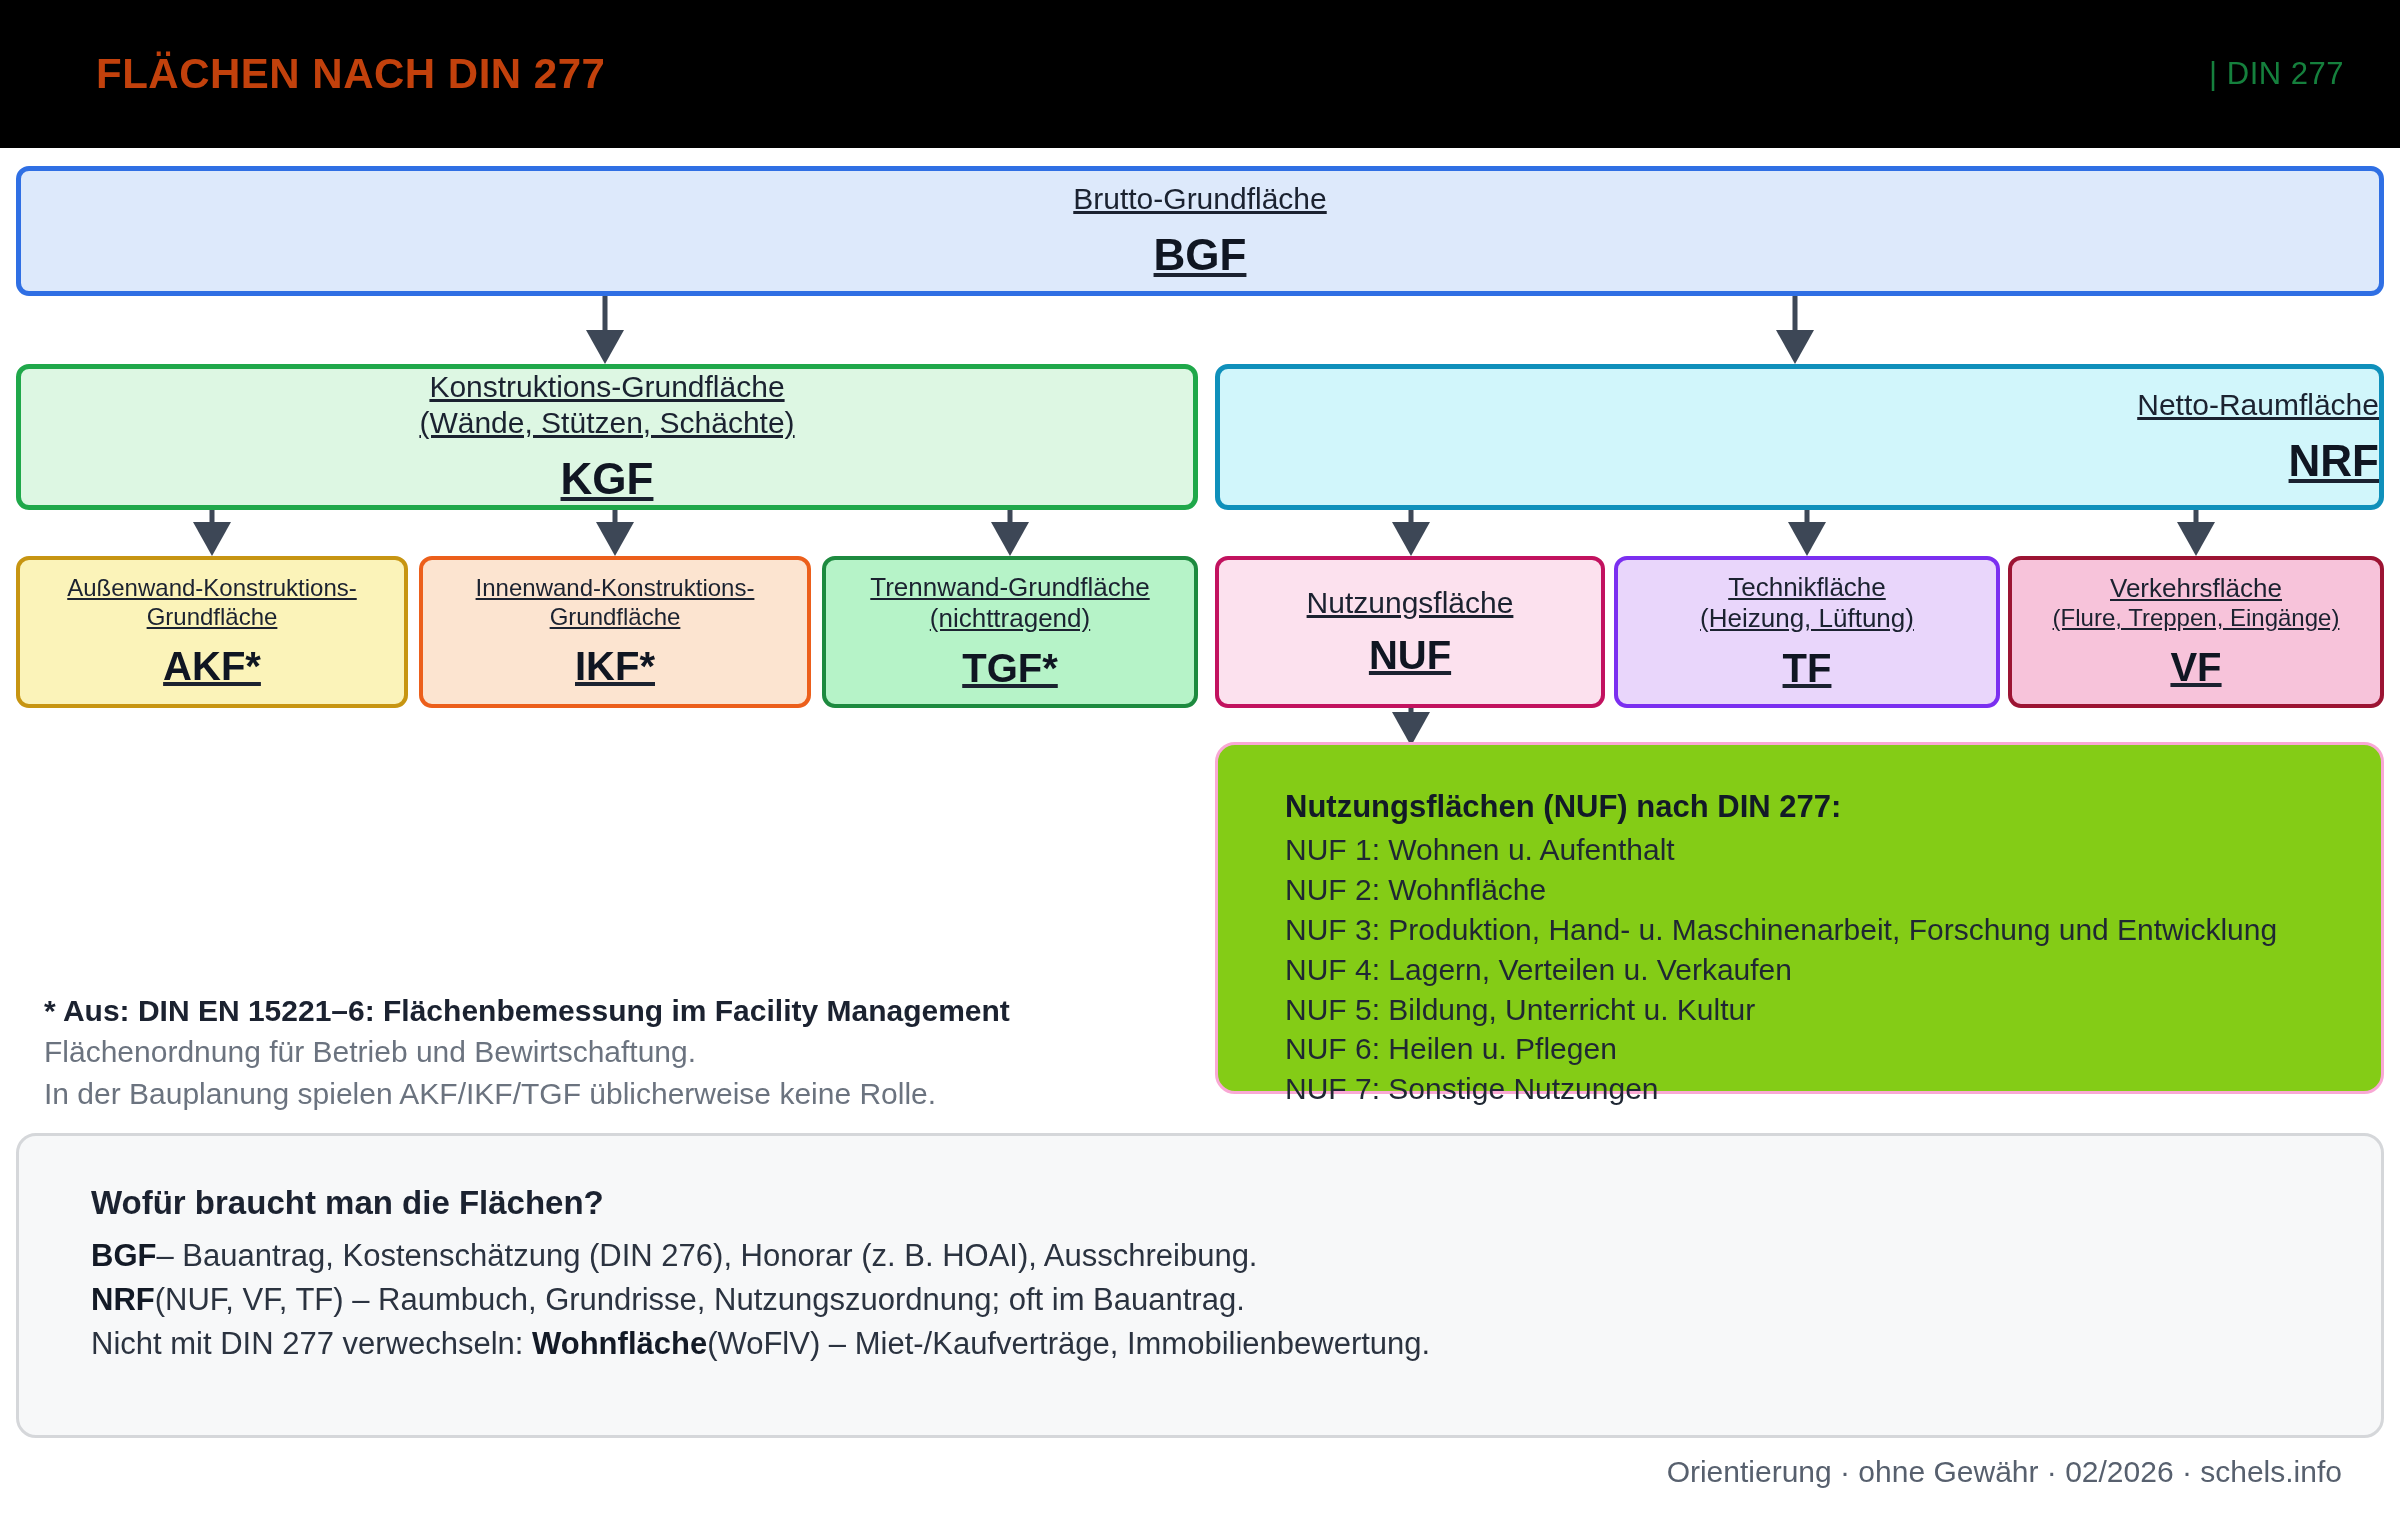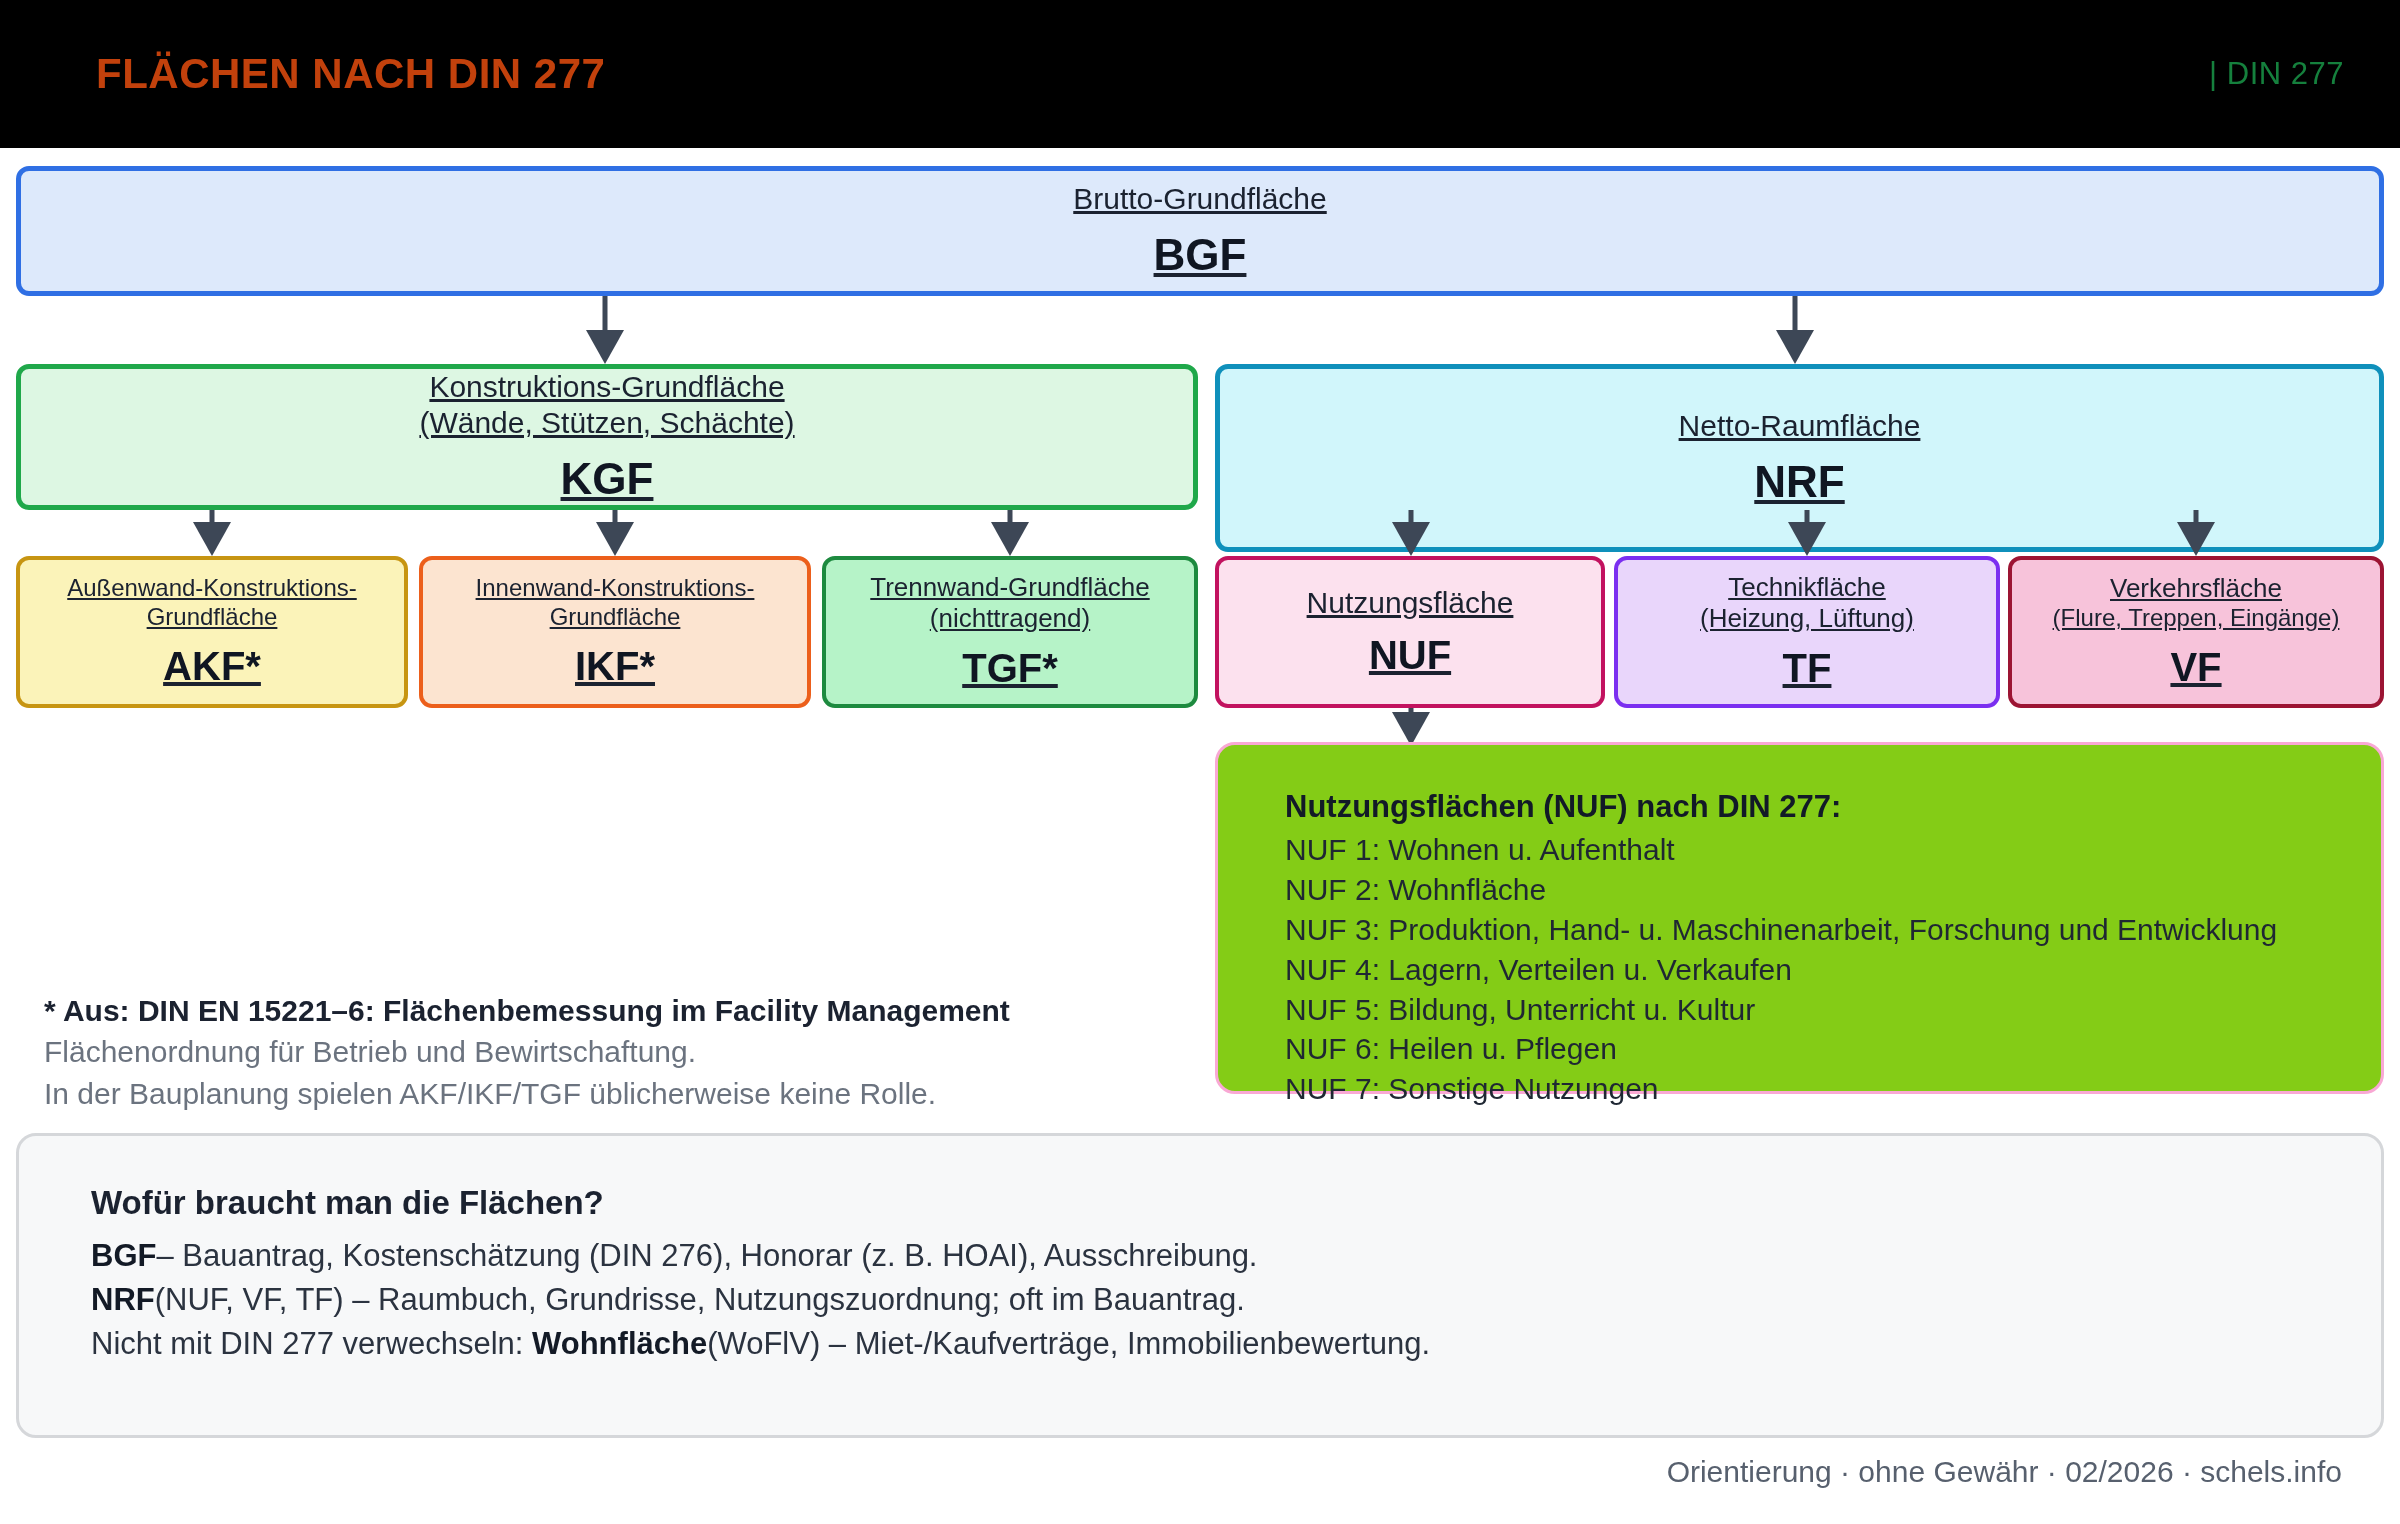--- a/index.html
+++ b/index.html
@@ -38,21 +38,21 @@
   }
   .box .cap{ font-size:30px; color:#1b2230; font-weight:normal;}
   .box .cap.small{ font-size:26px;}
   .box .cap.tiny{ font-size:24px;}
   .box .abbr{ font-size:44px; font-weight:bold; color:#101622; margin-top:12px;}
   .box .abbr.sm{ font-size:40px; margin-top:10px;}
 
   
   #bgf  {left:16px;  top:166px; width:2368px; height:130px; border:5px solid #2f6fe4; background:#dde9fb;}
   #kgf  {left:16px;  top:364px; width:1182px; height:146px; border:5px solid #1fa84a; background:#ddf7e3;}
-  #nrf  {left:1215px;top:364px; width:1169px; height:188px; border:5px solid #0f90bb; background:#d1f6fb;}
+  #nrf  {left:1215px;top:364px; width:1169px; height:146px; border:5px solid #0f90bb; background:#d1f6fb;align-items:flex-end;}
 
   #akf  {left:16px;  top:556px; width:392px; height:152px; border:4px solid #c79512; background:#fbf3b9;}
   #ikf  {left:419px; top:556px; width:392px; height:152px; border:4px solid #ec5f1b; background:#fce4d0;}
   #tgf  {left:822px; top:556px; width:376px; height:152px; border:4px solid #1d8a3f; background:#b6f3c8;}
   #nuf  {left:1215px;top:556px; width:390px; height:152px; border:4px solid #c2125f; background:#fce1ee;}
   #tf   {left:1614px;top:556px; width:386px; height:152px; border:4px solid #7b2ff0; background:#e9d6fb;}
   #vf   {left:2008px;top:556px; width:376px; height:152px; border:4px solid #9c1433; background:#f7c3da;}
 
   
   .arrow{position:absolute;}

